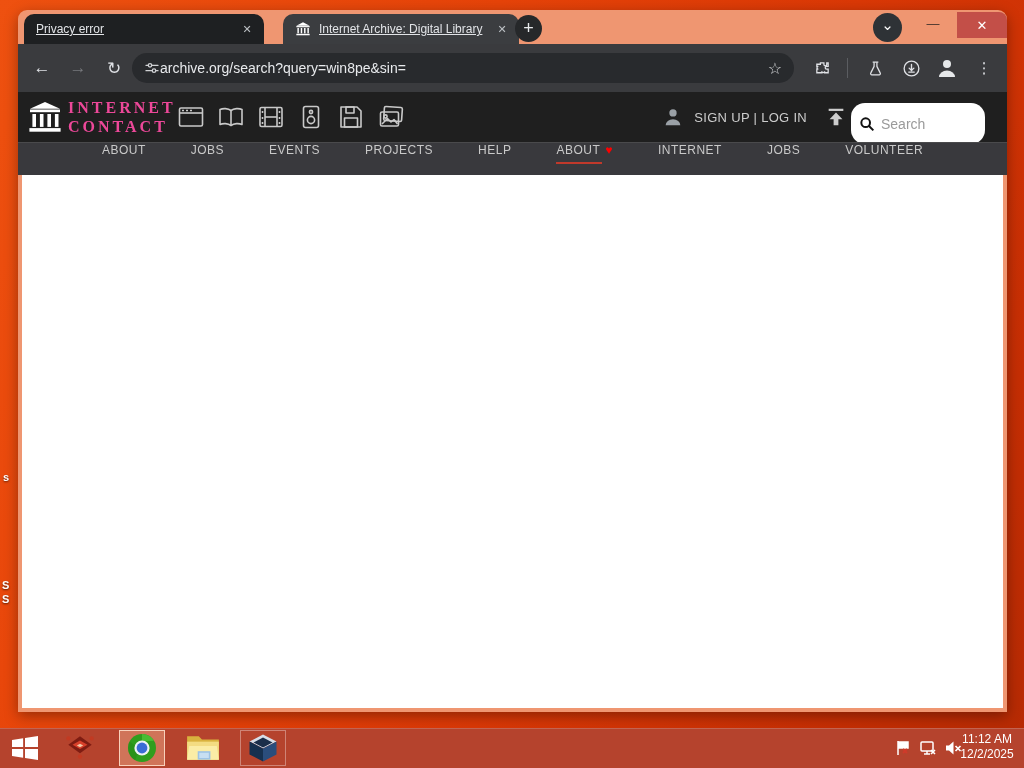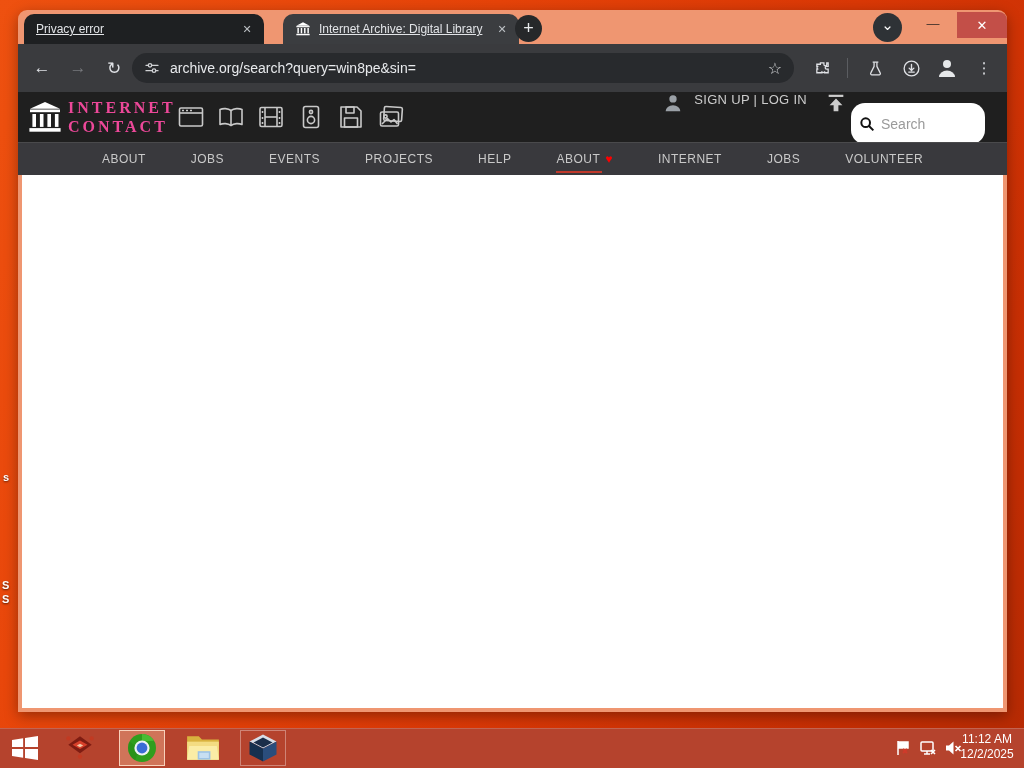--- a/index.html
+++ b/index.html
@@ -36,48 +36,48 @@
     border-radius:0 8px 0 0; font-size:13px; left:939px; }
 
   
   .toolbar { position:absolute; left:0; top:34px; width:100%; height:48px; background:#3A3B3E;
     display:block; border-radius:0; }
   .tbtn { position:absolute; top:10px; width:28px; height:28px; border-radius:50%;
     display:flex; align-items:center; justify-content:center; color:#dfe1e5; font-size:17px; }
   .tbtn.disabled { color:#77797d; }
   .urlbar { position:absolute; left:114px; top:9px; width:662px; height:30px; background:#282A2D;
     border-radius:15px; display:flex; align-items:center; padding:0 12px; }
-  .url-text { flex:1; color:#e8eaed; font-size:14px; margin-left:10px; white-space:nowrap; overflow:hidden; }
+  .url-text { flex:1; color:#e8eaed; font-size:14px; white-space:nowrap; overflow:hidden; }
   .star-btn { color:#d5d7da; font-size:16px; }
   .sep { position:absolute; top:14px; width:1px; height:20px; background:#5b5d61; }
   .avatar-btn { position:absolute; top:10px; width:28px; height:28px; border-radius:50%;
     display:flex; align-items:center; justify-content:center; }
   .icon-svg { display:block; }
 
   
   .ia-header { position:absolute; left:0; top:82px; width:100%; height:50px; background:#1F1F1F; }
   .ia-logo { position:absolute; left:9px; top:7px; width:36px; height:36px; color:#fff; }
   .ia-wordmark { position:absolute; left:50px; top:6px; color:#ec4899;
     font-family:"Liberation Serif", serif; font-size:16px; font-weight:bold; letter-spacing:3px; line-height:19px; }
   .media-icons { position:absolute; left:160px; top:10px; display:flex; gap:14px; }
   .media-btn { width:26px; height:30px; color:#c9c9c9; display:flex; align-items:center; justify-content:center; }
-  .ia-right { position:absolute; right:160px; top:0; height:50px; display:flex; align-items:flex-start; gap:10px; }
+  .ia-right { position:absolute; right:160px; top:0; height:50px; display:flex; align-items:center; gap:10px; }
   .ia-person { width:22px; height:22px; color:#9aa0a6; }
   .ia-login { color:#cccccc; font-size:13px; letter-spacing:.3px; white-space:nowrap; }
   .ia-upload { width:22px; height:22px; color:#cccccc; margin-left:8px; }
   .ia-search { position:absolute; right:22px; top:11px; width:134px; height:41px; background:#fff;
     border-radius:14px; display:flex; align-items:center; padding:0 8px; }
   .ia-search input { border:none; outline:none; width:92px; font-size:14px; color:#333;
     font-family:"Liberation Sans", sans-serif; background:transparent; }
   .ia-search input::placeholder { color:#9a9a9a; }
   .mag { width:16px; height:16px; color:#111; margin-right:6px; flex:0 0 auto; }
 
   
   .ia-nav { position:absolute; left:0; top:132px; width:100%; height:33px; background:#39393D;
-    border-top:1px solid #4a4a4c; display:flex; align-items:center; justify-content:center; gap:45px; }
+    border-top:1px solid #4a4a4c; display:flex; align-items:flex-start; justify-content:center; gap:45px; }
   .nav-item { color:#c9c9c9; font-size:12px; letter-spacing:.5px; white-space:nowrap; position:relative; }
   .nav-heart { color:#ff0000; font-size:12px; margin-left:5px; }
   .nav-donate::after { content:""; position:absolute; left:0; bottom:-7px; width:46px; height:2px; background:#c0392b; }
 
   
   .content { position:absolute; left:4px; top:165px; width:981px; height:533px; background:#ffffff; }
 
   
   .taskbar { position:absolute; left:0; top:728px; width:1024px; height:40px; background:#B5432D;
     box-shadow:inset 0 1px 0 rgba(255,255,255,.18); }

